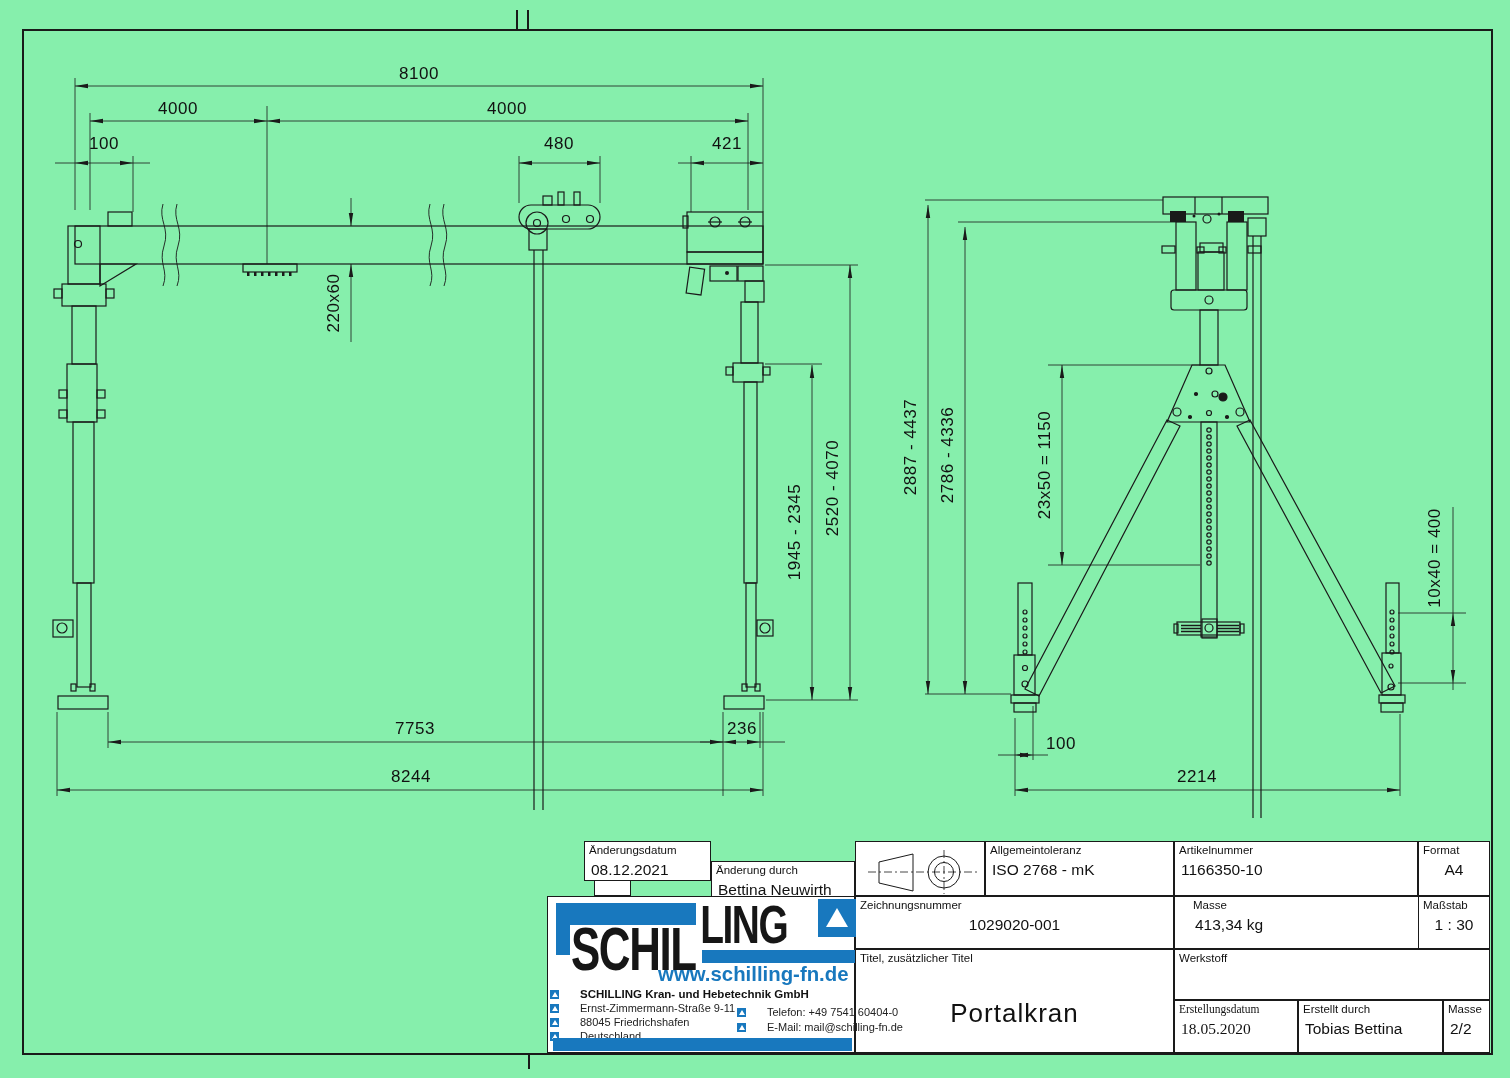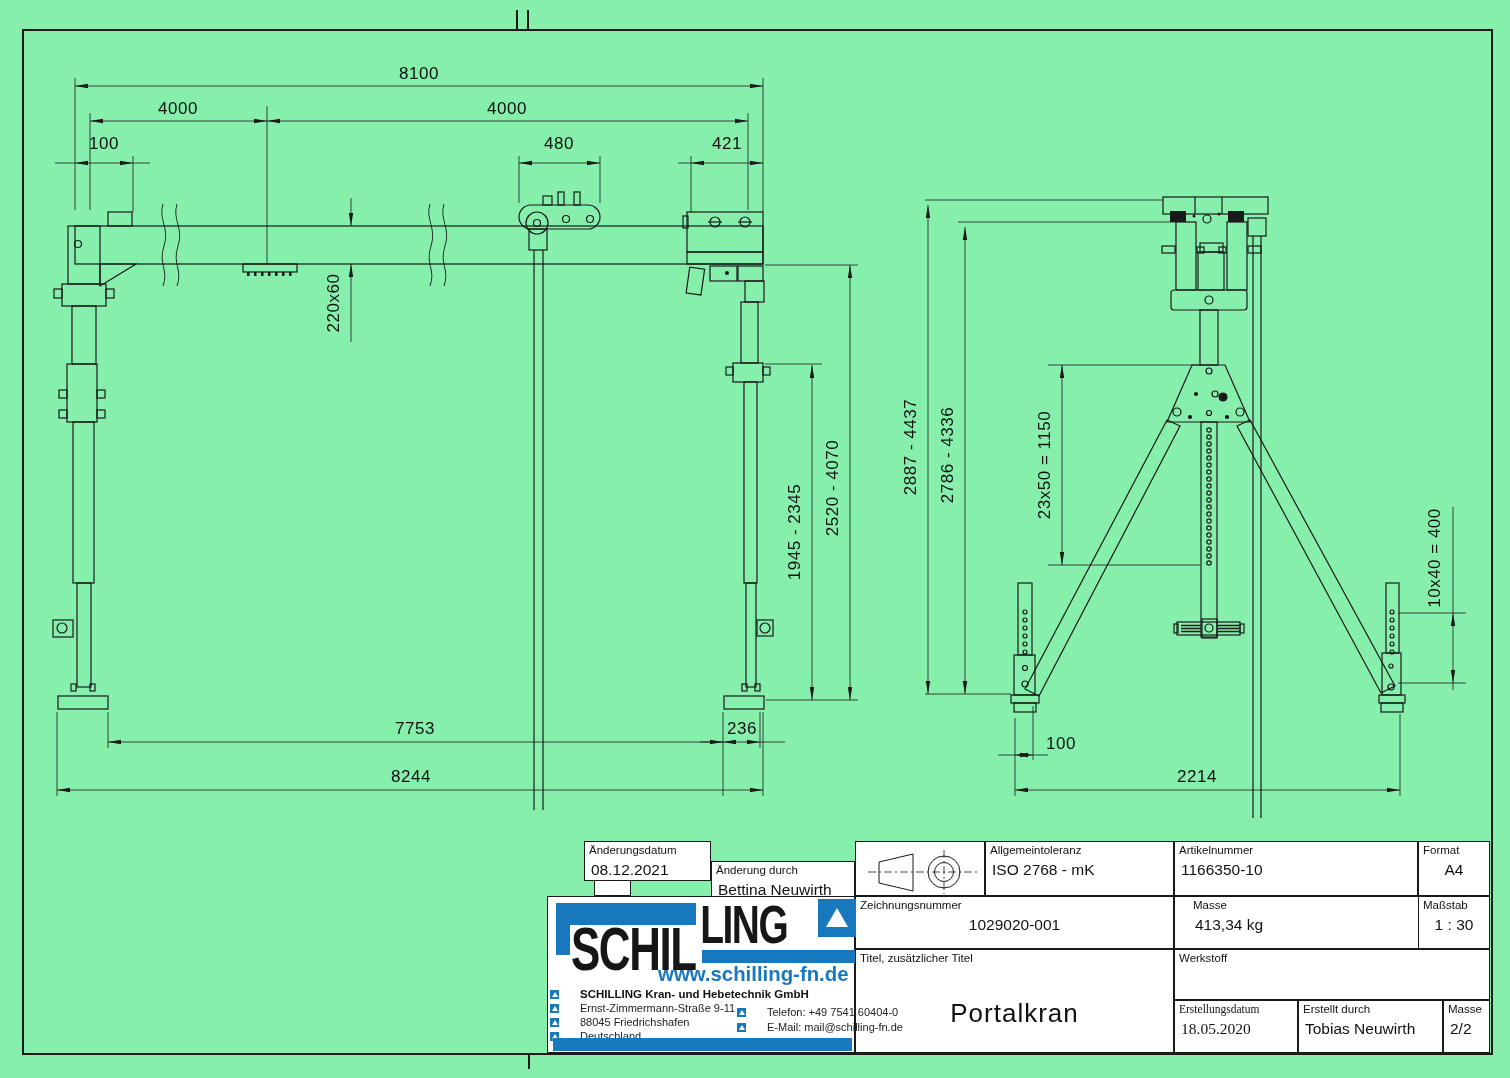--- a/index.html
+++ b/index.html
@@ -395,21 +395,21 @@
   <div class="cell" style="left:855px;top:949px;width:319px;height:104px;">
     <div class="lbl">Titel, zusätzlicher Titel</div>
     <div class="big-title">Portalkran</div>
   </div>
   <div class="cell" style="left:1174px;top:1000px;width:124px;height:53px;font-family:Liberation Serif, serif;">
     <div class="lbl">Erstellungsdatum</div>
     <div class="val">18.05.2020</div>
   </div>
   <div class="cell" style="left:1298px;top:1000px;width:145px;height:53px;">
     <div class="lbl">Erstellt durch</div>
-    <div class="val">Tobias Neuwirth</div>
+    <div class="val">Tobias Bettina</div>
   </div>
   <div class="cell" style="left:1443px;top:1000px;width:47px;height:53px;">
     <div class="lbl">Masse</div>
     <div class="val">2/2</div>
   </div>
 
   <div class="cell" style="left:547px;top:896px;width:308px;height:157px;"></div>
   <div class="abs blue" style="left:556px;top:903px;width:140px;height:22px;"></div>
   <div class="abs blue" style="left:556px;top:925px;width:14px;height:30px;"></div>
   <div class="abs schil" style="left:571px;top:919px;">SCHIL</div>

